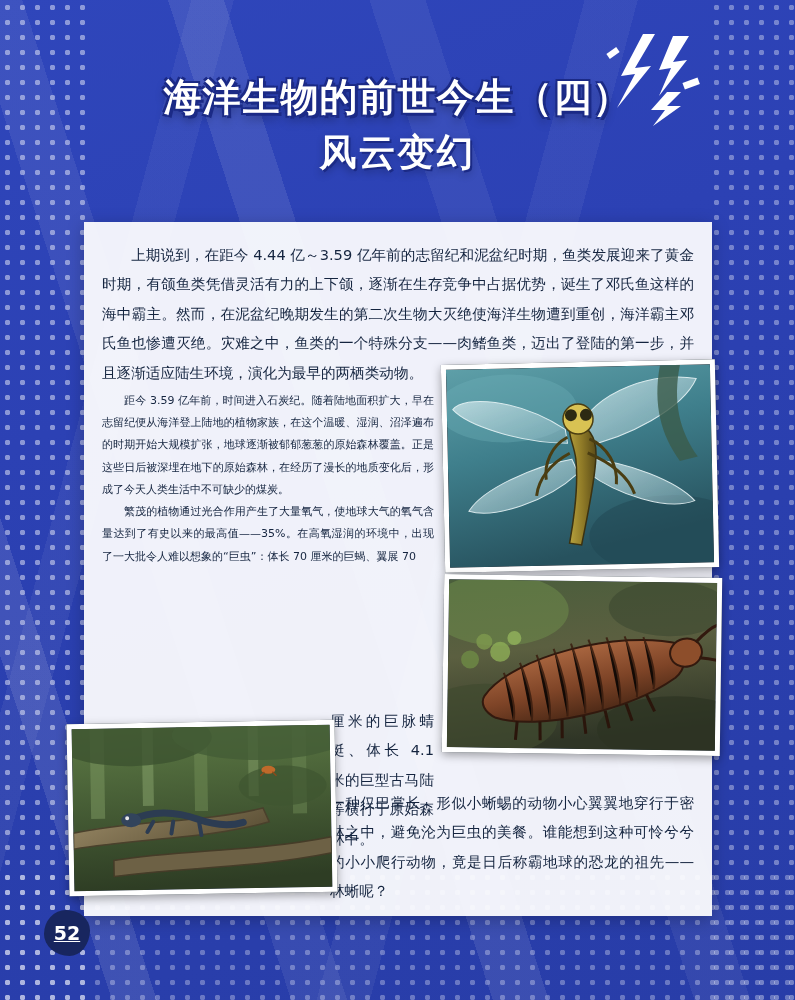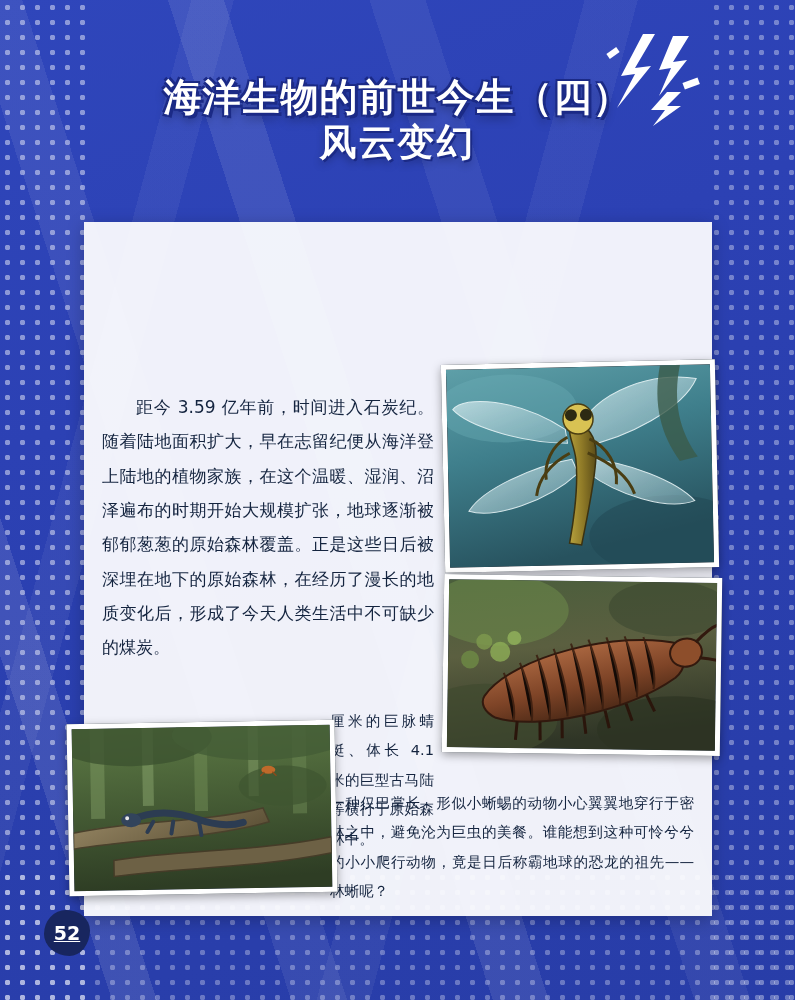--- a/index.html
+++ b/index.html
@@ -82,20 +82,21 @@
     line-height: 1.05;
     text-shadow:
       3px 3px 0 #1b2a86,
       -2px -2px 0 #1b2a86,
       2px -2px 0 #1b2a86,
       -2px 2px 0 #1b2a86,
       0 6px 10px rgba(0,0,0,0.35);
     white-space: nowrap;
   }
   .sub-title {
+    margin-top: 10px;
     font-family: "DejaVu Sans", "Liberation Sans", sans-serif;
     font-size: 37px;
     font-weight: bold;
     color: #ffffff;
     letter-spacing: 2px;
     text-shadow: 2px 2px 0 #1b2a86, 0 4px 8px rgba(0,0,0,0.3);
   }
   
   .bolts {
     position: absolute;
@@ -165,21 +166,21 @@
 
   
   .col-left {
     position: absolute;
     left: 102px;
     top: 390px;
     width: 332px;
     z-index: 4;
     color: #14243f;
     font-family: "DejaVu Sans", "Liberation Sans", sans-serif;
-    font-size: 17px;
+    font-size: 11px;
     line-height: 2.02;
     text-align: justify;
   }
   .col-left p { margin: 0; text-indent: 2em; }
 
   .col-narrow {
     position: absolute;
     left: 330px;
     top: 706px;
     width: 104px;
@@ -252,23 +253,27 @@
       <polygon points="96,4 74,46 88,44 70,78 104,36 88,38 108,4" fill="#ffffff"></polygon>
       <polygon points="126,6 112,40 124,38 112,66 140,30 126,32 142,6" fill="#ffffff"></polygon>
       <polygon points="120,62 104,80 118,80 106,96 134,76 120,76 134,62" fill="#ffffff"></polygon>
       <rect x="136" y="50" width="16" height="7" transform="rotate(-20 144 53)" fill="#ffffff"></rect>
       <rect x="60" y="20" width="12" height="6" transform="rotate(-35 66 23)" fill="#ffffff"></rect>
     </svg>
   </div>
 
   <div class="card"></div>
 
+  <div class="article">
+    <p>上期说到，在距今 4.44 亿～3.59 亿年前的志留纪和泥盆纪时期，鱼类发展迎来了黄金时期，有颌鱼类凭借灵活有力的上下颌，逐渐在生存竞争中占据优势，诞生了邓氏鱼这样的海中霸主。然而，在泥盆纪晚期发生的第二次生物大灭绝使海洋生物遭到重创，海洋霸主邓氏鱼也惨遭灭绝。灾难之中，鱼类的一个特殊分支——肉鳍鱼类，迈出了登陆的第一步，并且逐渐适应陆生环境，演化为最早的两栖类动物。</p>
+  </div>
 
   <div class="col-left">
     <p>距今 3.59 亿年前，时间进入石炭纪。随着陆地面积扩大，早在志留纪便从海洋登上陆地的植物家族，在这个温暖、湿润、沼泽遍布的时期开始大规模扩张，地球逐渐被郁郁葱葱的原始森林覆盖。正是这些日后被深埋在地下的原始森林，在经历了漫长的地质变化后，形成了今天人类生活中不可缺少的煤炭。</p>
+    <p>繁茂的植物通过光合作用产生了大量氧气，使地球大气的氧气含量达到了有史以来的最高值——35%。在高氧湿润的环境中，出现了一大批令人难以想象的“巨虫”：体长 70 厘米的巨蝎、翼展 70</p>
   </div>
 
   <div class="col-narrow">
     <p>厘米的巨脉蜻蜓、体长 4.1 米的巨型古马陆等横行于原始森林中。</p>
   </div>
 
   <div class="col-bottom">
     <p>一种仅巴掌长、形似小蜥蜴的动物小心翼翼地穿行于密林之中，避免沦为巨虫的美餐。谁能想到这种可怜兮兮的小小爬行动物，竟是日后称霸地球的恐龙的祖先——林蜥呢？</p>
   </div>
 

